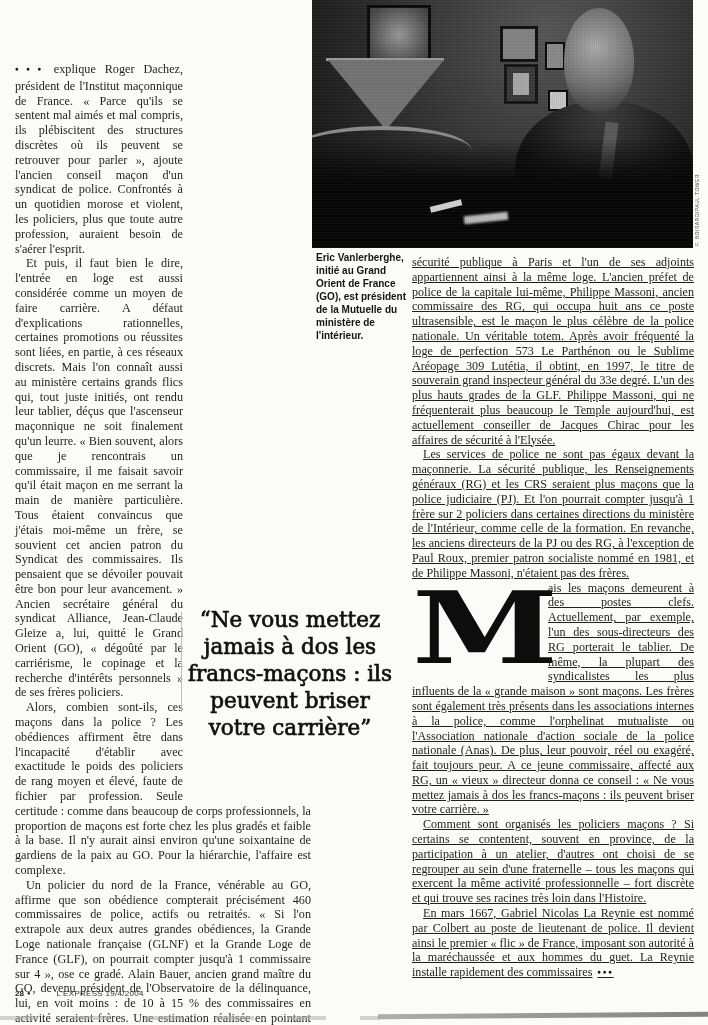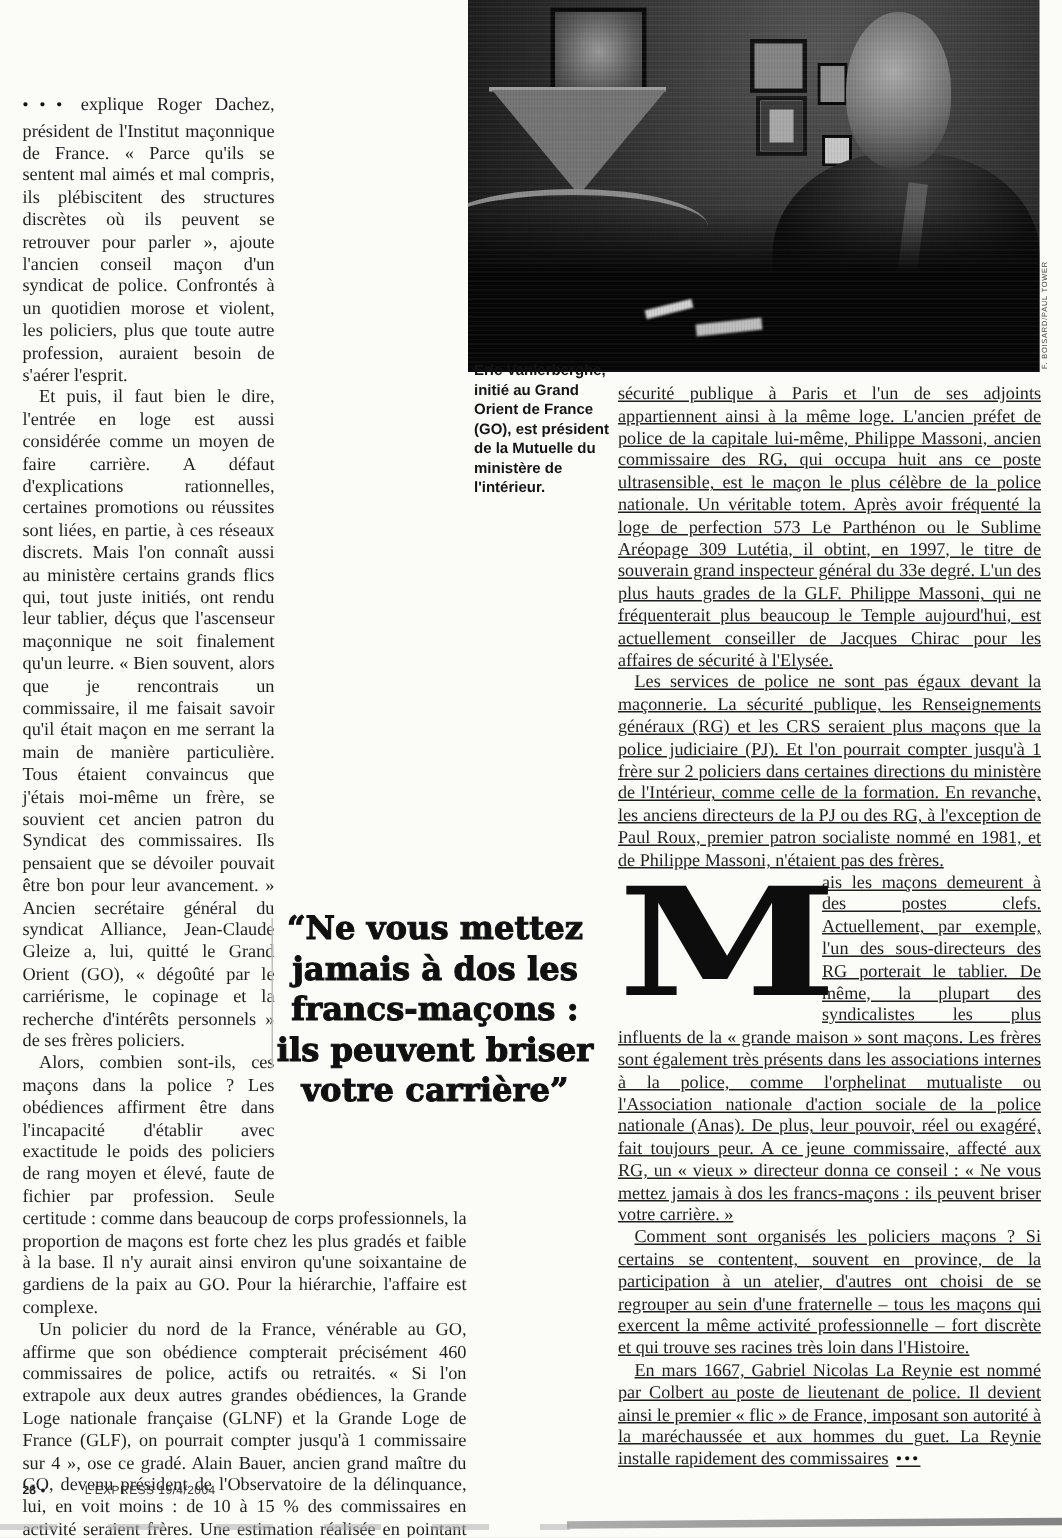--- a/index.html
+++ b/index.html
@@ -46,21 +46,21 @@
     background:linear-gradient(180deg, rgba(4,4,4,0) 0, #060606 40%);}
   .glint1{position:absolute;left:118px;top:203px;width:32px;height:6px;background:#d2d2d2;transform:rotate(-14deg);filter:blur(.7px);}
   .glint2{position:absolute;left:152px;top:214px;width:44px;height:8px;background:#bdbdbd;transform:rotate(-6deg);filter:blur(.8px);}
   .photo-credit{
     position:absolute;left:694px;top:150px;height:96px;
     writing-mode:vertical-rl;transform:rotate(180deg);
     font-family:"Liberation Sans",sans-serif;font-size:5px;letter-spacing:.5px;color:#444;
   }
   
   .caption{
-    position:absolute;left:316px;top:241px;width:92px;
+    position:absolute;left:316px;top:251px;width:92px;
     font-family:"Liberation Sans",sans-serif;font-weight:bold;
     font-size:10px;line-height:13px;color:#141414;
   }
   
   .col{position:absolute;text-align:justify;font-size:12.2px;line-height:14.8px;color:#1f1f1f;}
   .col p{margin:0;text-indent:11px;}
   .col p.first{text-indent:0;}
   .col-left{left:15px;top:62px;width:296px;}
   .col-right{left:412px;top:255px;width:282px;font-size:12.1px;text-decoration:underline;}
   .quote-spacer{float:right;width:128px;height:196px;margin-top:538px;}
@@ -68,21 +68,21 @@
   .dots.start{margin-right:5px;}
   .dots.end{margin-left:5px;}
   .dropcap{
     float:left;width:128px;height:88px;margin:4px 8px 0 0;
     font-family:"DejaVu Serif",serif;font-weight:bold;font-size:100px;line-height:86px;
     color:#0d0d0d;transform:scaleX(1.32);transform-origin:left center;text-indent:0;
   }
   
   .pull-quote{
     position:absolute;left:183px;top:606px;width:214px;
-    font-family:"DejaVu Serif",serif;font-weight:bold;
+    font-family:"DejaVu Serif",serif;font-weight:normal;
     font-size:21.5px;line-height:27px;text-align:center;color:#101010;
     -webkit-text-stroke:.7px #101010;
   }
   
   .footer{
     position:absolute;left:15px;top:989px;
     font-family:"Liberation Sans",sans-serif;font-size:8px;color:#222;font-weight:bold;
   }
   .footer .sep{font-size:6px;position:relative;top:-1px;margin:0 3px;}
   .footer .issue{font-weight:normal;color:#333;letter-spacing:.3px;padding-left:23px;}

